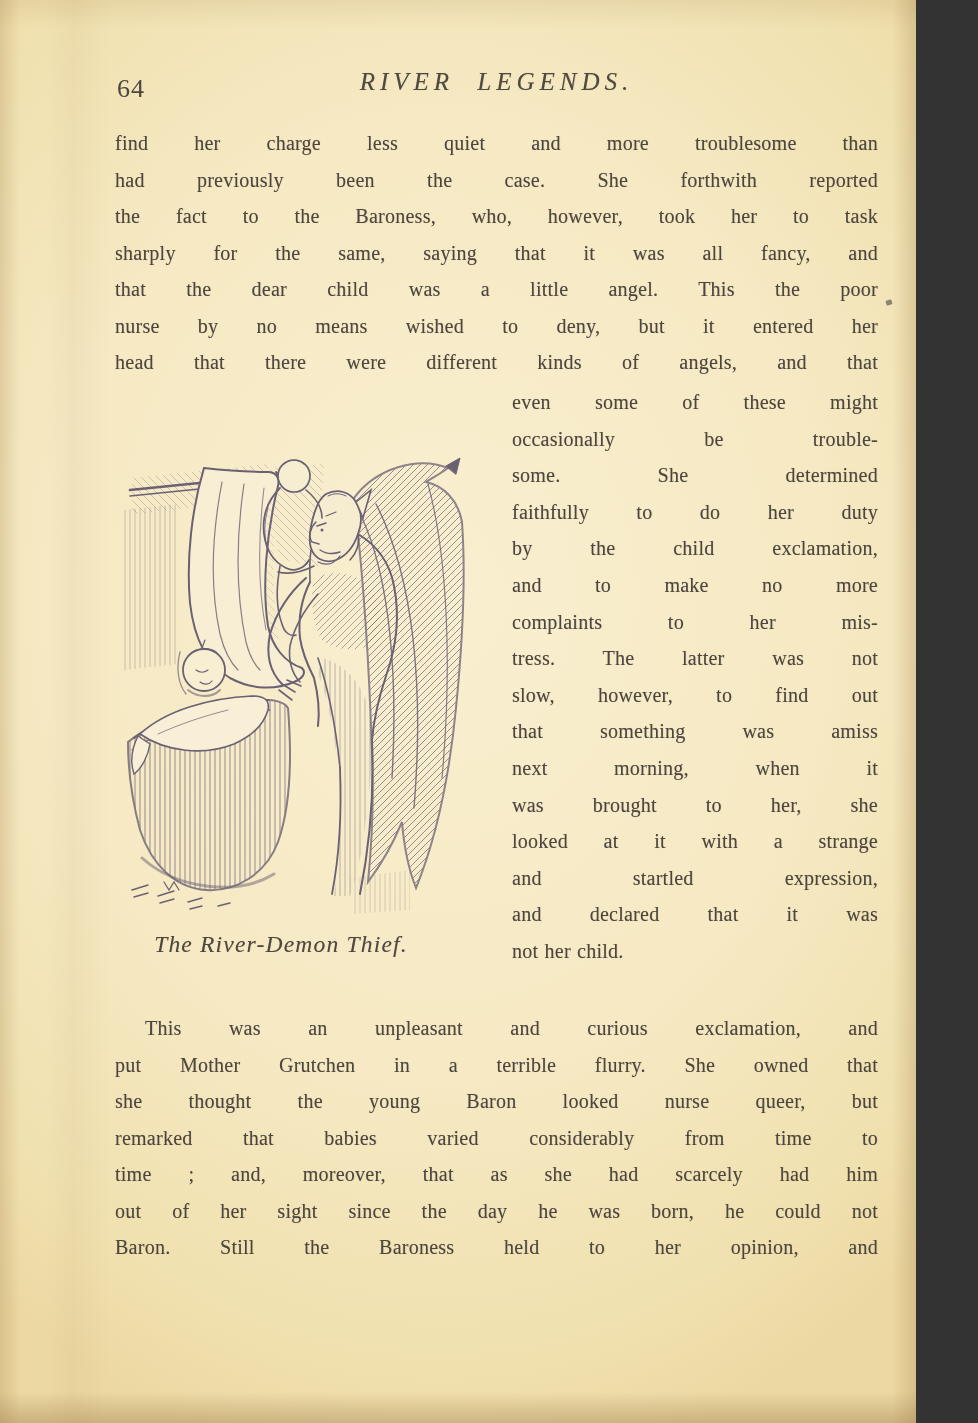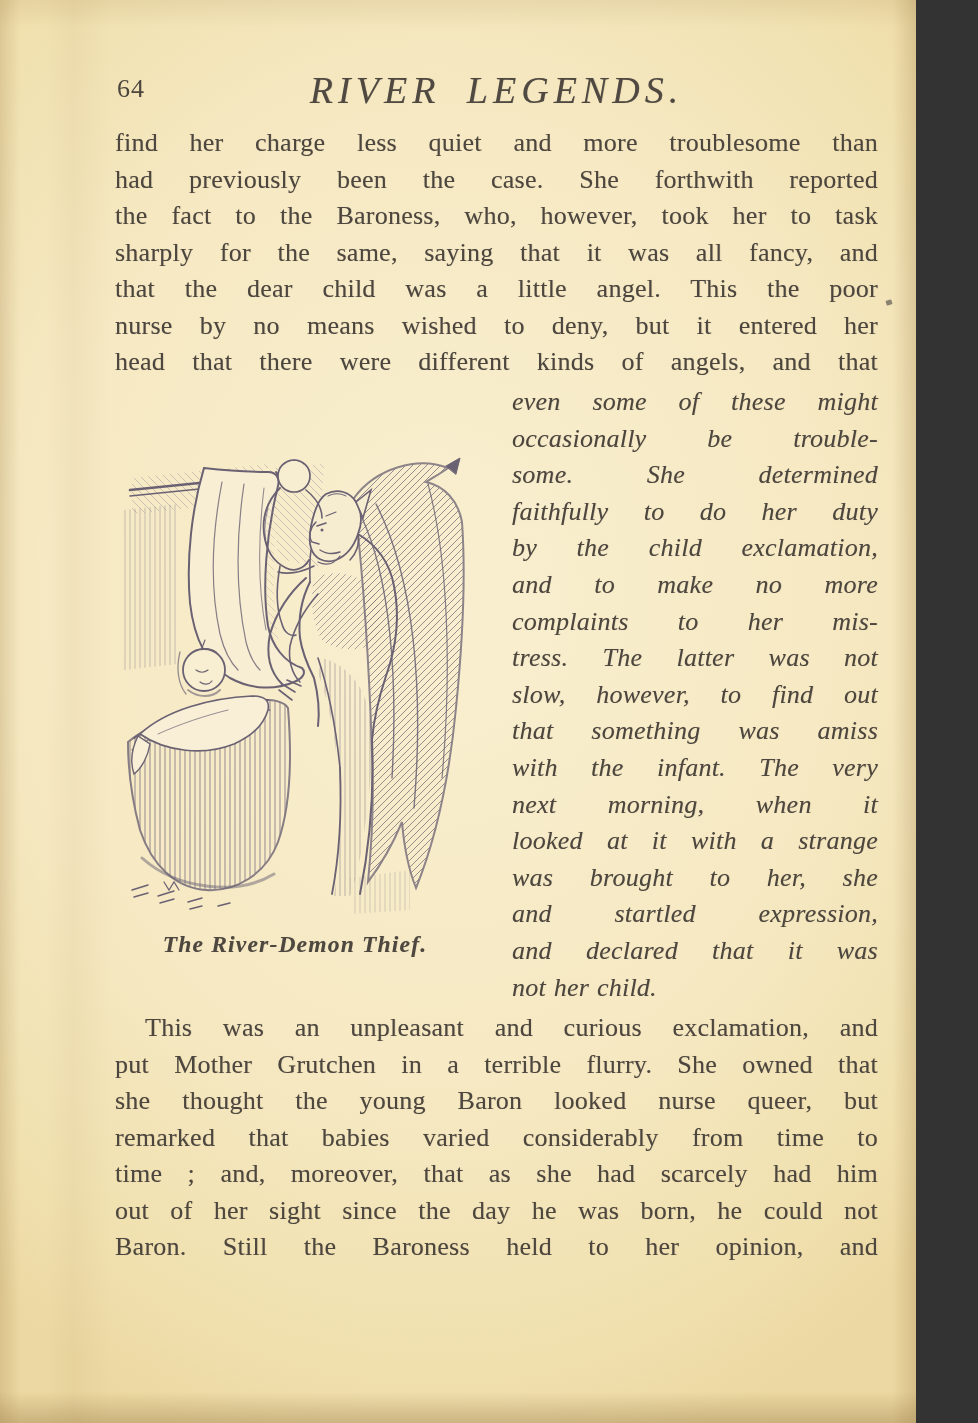--- a/index.html
+++ b/index.html
@@ -13,42 +13,41 @@
       linear-gradient(0deg,   rgba(125,90,40,.30)  0%, rgba(125,90,40,0) 2.2%),
       linear-gradient(90deg,  rgba(0,0,0,0) 5%, rgba(170,140,90,.08) 8%, rgba(0,0,0,0) 12%),
       radial-gradient(ellipse 78% 62% at 48% 42%, #f9efd0 0%, #f6e9c3 55%, #f0e0ae 88%, #ecd8a2 100%);
     color:#4d463e;
     font-family:"Liberation Serif","DejaVu Serif",serif;
   }
   .page-head { position:absolute; left:115px; width:763px; top:66px; height:40px; }
   .page-number { position:absolute; left:2px; top:8px; font-size:26px; letter-spacing:1px; }
   .running-title {
     position:absolute; left:0; right:0; top:2px; text-align:center;
-    font-style:italic; font-size:38px; letter-spacing:5px; word-spacing:12px;
+    font-style:italic; font-size:25px; letter-spacing:5px; word-spacing:12px;
     color:#4f4941; text-shadow:0.3px 0.3px 0.7px rgba(79,73,65,.35);
   }
   .textblock { position:absolute; left:115px; width:763px; }
   .para-top    { top:125px; }
-  .col-right   { position:absolute; left:512px; width:366px; top:384px;font-style:italic; }
+  .col-right   { position:absolute; left:512px; width:366px; top:384px; }
   .para-bottom { top:1010px; }
   .line {
-    font-size:26px; line-height:36.5px; letter-spacing:.25px; word-spacing:1px;
+    font-size:20px; line-height:36.5px; letter-spacing:.25px; word-spacing:1px;
     text-align:justify; text-align-last:justify;
     text-shadow:0.3px 0.3px 0.7px rgba(77,70,62,.32);
   }
   .col-right .line { line-height:36.6px; }
   .col-right .line:last-child { text-align-last:left; }
   .para-bottom .line:first-child { text-indent:30px; }
   .figure { position:absolute; left:118px; top:438px; width:362px; height:478px; }
   .figure svg { display:block; width:100%; height:100%; }
   .figure-caption {
-    position:absolute; left:114px; top:931px; width:362px; text-align:center;
+    position:absolute; left:100px; top:931px; width:362px; text-align:center;
     font-style:italic; font-size:23.5px; letter-spacing:1.2px; color:#4d473f;
     text-shadow:0.3px 0.3px 0.7px rgba(77,70,62,.3);
-    font-weight:bold;
   }
   .ink-speck {
     position:absolute; left:886px; top:300px; width:6px; height:5px;
     background:#6f6a60; opacity:.8; border-radius:1px; transform:rotate(-20deg);
   }
 </style>
 </head>
 <body>
 
 <div class="page">
@@ -176,24 +175,23 @@
       <div class="line">even some of these might</div>
       <div class="line">occasionally be trouble-</div>
       <div class="line">some.  She determined</div>
       <div class="line">faithfully to do her duty</div>
       <div class="line">by the child exclamation,</div>
       <div class="line">and to make no more</div>
       <div class="line">complaints to her mis-</div>
       <div class="line">tress.  The latter was not</div>
       <div class="line">slow, however, to find out</div>
       <div class="line">that something was amiss</div>
-      <div class="line">with the infant.  The very</div>
       <div class="line">next morning, when it</div>
+      <div class="line">was brought to her, she</div>
       <div class="line">looked at it with a strange</div>
-      <div class="line">was brought to her, she</div>
       <div class="line">and startled expression,</div>
       <div class="line">and declared that it was</div>
       <div class="line">not her child.</div>
     </div>
 
   <div class="textblock para-bottom">
       <div class="line">This was an unpleasant and curious exclamation, and</div>
       <div class="line">put Mother Grutchen in a terrible flurry.  She owned that</div>
       <div class="line">she thought the young Baron looked nurse queer, but</div>
       <div class="line">remarked that babies varied considerably from time to</div>

